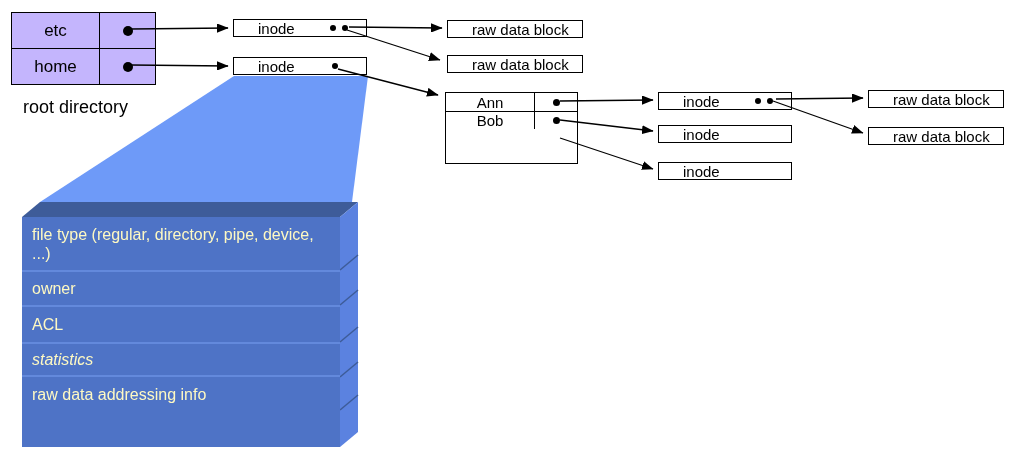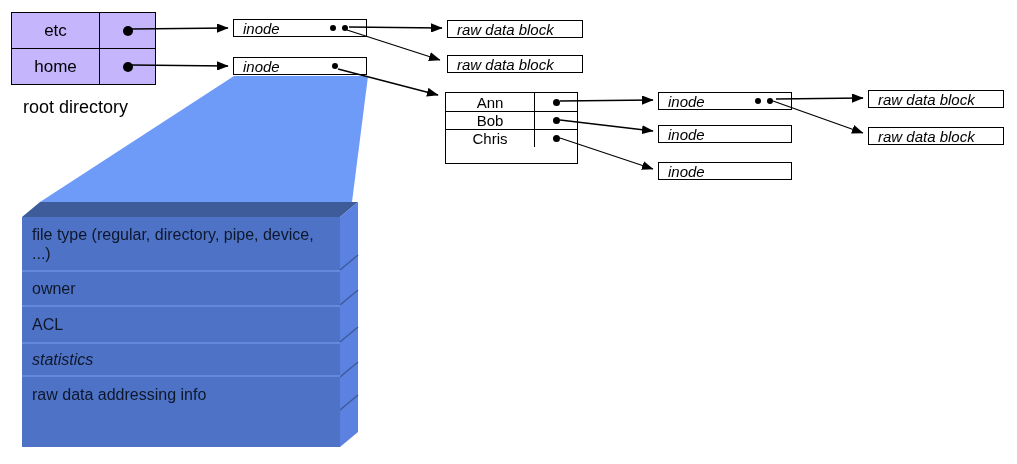--- a/index.html
+++ b/index.html
@@ -16,21 +16,21 @@
   .face-top{fill:var(--inode-top);}
   .face-side{fill:var(--inode-side);}
   .side-div{stroke:var(--inode-top);stroke-width:1.5;}
   .arrow{stroke:var(--line);stroke-width:1.3;fill:none;}
 
   .box{
     position:absolute;box-sizing:border-box;background:var(--box-bg);
     border:1px solid #000;display:flex;align-items:center;
     font-size:15px;line-height:1;
   }
-  .box.pad{padding-left:9px;font-style:italic;}
+  .box.pad{padding-left:24px;}
   .dot{position:absolute;border-radius:50%;background:#000;top:50%;transform:translateY(-50%);}
   .dot.d6{width:6px;height:6px;}
   .dot.d7{width:7px;height:7px;position:static;transform:none;}
   .dot.d10{width:10px;height:10px;position:static;transform:none;}
 
   .roottable{
     position:absolute;left:11px;top:12px;width:145px;height:73px;
     box-sizing:border-box;border:1.5px solid #000;background:#c4b5fd;
     display:flex;flex-direction:column;
   }
@@ -53,21 +53,21 @@
     width:89px;box-sizing:border-box;border-right:1px solid #000;
     display:flex;align-items:center;justify-content:center;font-size:15px;
   }
   .anntable .ptr{flex:1;display:flex;align-items:center;justify-content:center;}
 
   .caption{position:absolute;left:23px;top:97px;font-size:18px;}
 
   .frontface{
     position:absolute;left:22px;top:217px;width:318px;height:230px;
     background:var(--inode-front);display:flex;flex-direction:column;
-    color:#0f172a;font-size:16px;line-height:19px;
+    color:#fef9c3;font-size:16px;line-height:19px;
   }
   .frontface .frow{
     box-sizing:border-box;display:flex;align-items:center;
     padding-left:10px;padding-right:8px;
   }
   .frontface .frow + .frow{border-top:2px solid var(--row-divider);}
   .fr1{height:53px;} .fr2{height:35px;} .fr3{height:37px;}
   .fr4{height:35px;} .fr5{height:33px;font-style:italic;} .fr6{height:37px;}
 </style>
 </head>
@@ -128,26 +128,20 @@
       <div class="ptr">
         <span class="dot d7"></span>
       </div>
     </div>
     <div class="row">
       <div class="name">Bob</div>
       <div class="ptr">
         <span class="dot d7"></span>
       </div>
     </div>
-    <div class="row">
-      <div class="name">Chris</div>
-      <div class="ptr">
-        <span class="dot d7"></span>
-      </div>
-    </div>
   </div>
 
   <div class="box pad" style="left:658px;top:92px;width:134px;height:18px;">
     <span>inode</span>
     <span class="dot d6" style="left:96px;"></span>
     <span class="dot d6" style="left:108px;"></span>
   </div>
 
   <div class="box pad" style="left:658px;top:125px;width:134px;height:18px;">
     <span>inode</span>

